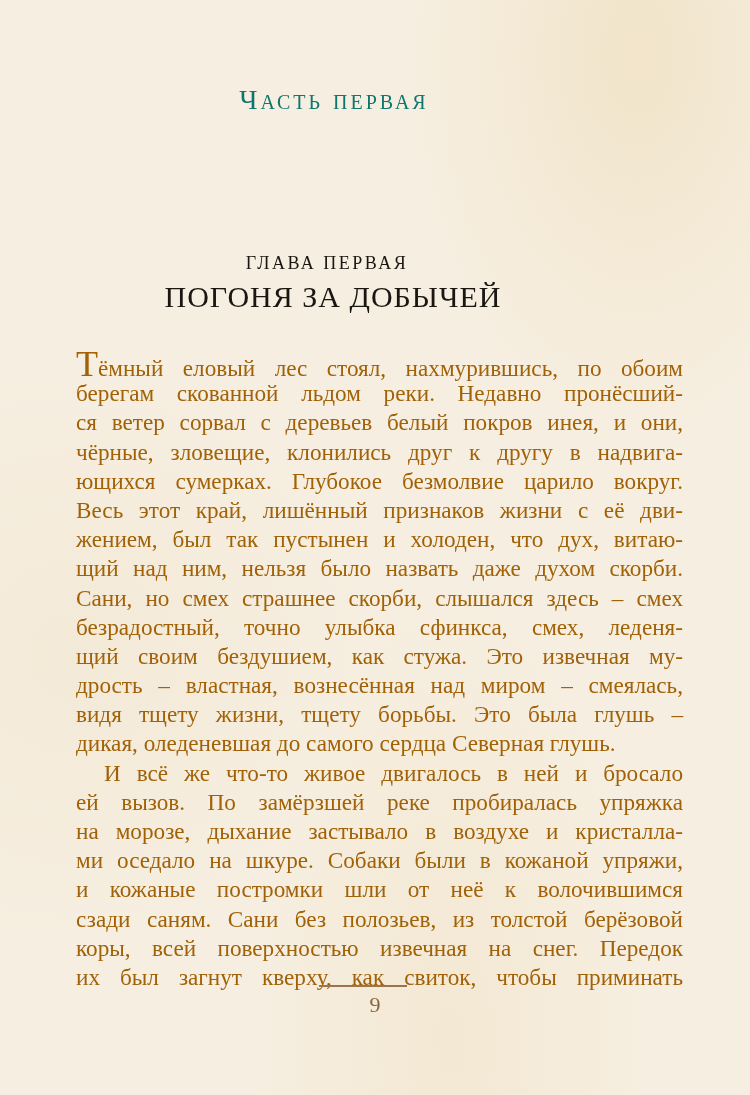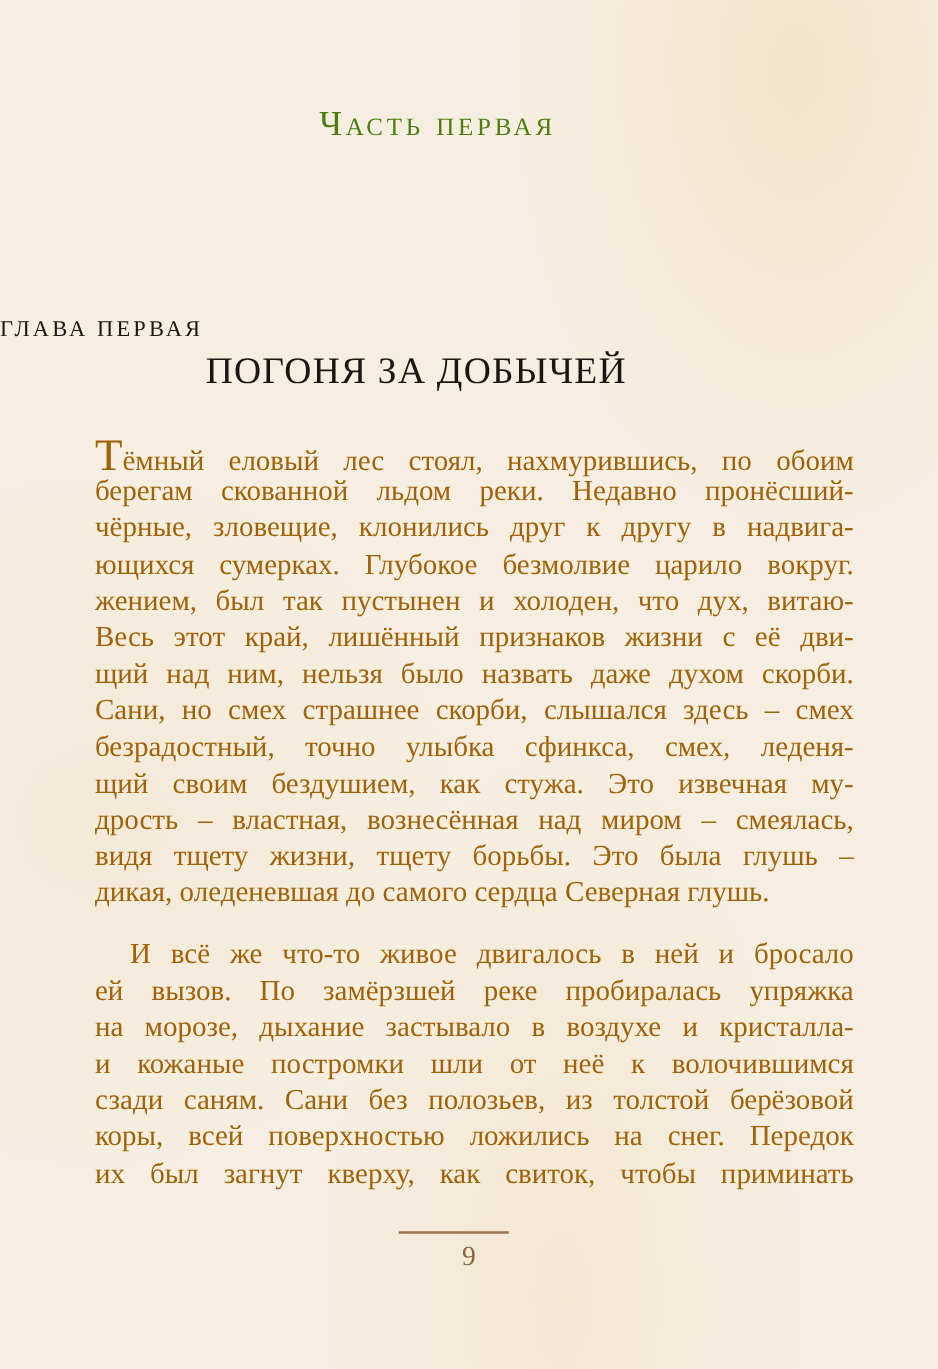--- a/index.html
+++ b/index.html
@@ -15,35 +15,35 @@
         radial-gradient(ellipse at 10% 60%, rgba(235,220,190,0.25) 0%, rgba(246,238,224,0) 30%),
         radial-gradient(ellipse at 60% 95%, rgba(236,218,180,0.3) 0%, rgba(246,238,224,0) 30%);
       position: relative;
       overflow: hidden;
       font-family: "DejaVu Serif", "Liberation Serif", serif;
       color: #1e1a16;
     }
     .part-title {
       position: absolute;
       top: 84px;
-      left: 16px;
+      left: 0;
       width: 668px;
       text-align: center;
       font-family: "Liberation Serif", "DejaVu Serif", serif;
       font-size: 28px;
       letter-spacing: 3px;
       font-variant: small-caps;
-      color: #4d7c0f;
+      color: #0f766e;
     }
     .chapter-label {
       position: absolute;
       top: 253px;
       left: 0;
       width: 654px;
-      text-align: left;
+      text-align: center;
       font-family: "Liberation Serif", "DejaVu Serif", serif;
       font-size: 18px;
       letter-spacing: 2.5px;
       color: #1a1612;
     }
     .chapter-title {
       position: absolute;
       top: 280px;
       left: 0;
       width: 666px;
@@ -68,21 +68,20 @@
       white-space: nowrap;
       text-align: justify;
       text-align-last: justify;
       height: 29.2px;
     }
     .line.last {
       text-align-last: left;
     }
     .line.indent {
       padding-left: 28px;
-      margin-top: 20px;
     }
     .dropcap {
       font-size: 36px;
       line-height: 29px;
     }
     .footer-rule {
       position: absolute;
       top: 985px;
       left: 319px;
       width: 88px;
@@ -105,37 +104,39 @@
 
 <div class="part-title">Часть первая</div>
 
 <div class="chapter-label">ГЛАВА ПЕРВАЯ</div>
 <div class="chapter-title">ПОГОНЯ ЗА ДОБЫЧЕЙ</div>
 
 <div class="body-text">
   <div>
     <span class="line"><span class="dropcap">Т</span><span>ёмный еловый лес стоял, нахмурившись, по обоим</span></span>
     <span class="line">берегам скованной льдом реки. Недавно пронёсший-</span>
+    <span class="line">ся ветер сорвал с деревьев белый покров инея, и они,</span>
     <span class="line">чёрные, зловещие, клонились друг к другу в надвига-</span>
     <span class="line">ющихся сумерках. Глубокое безмолвие царило вокруг.</span>
+    <span class="line">Весь этот край, лишённый признаков жизни с её дви-</span>
     <span class="line">жением, был так пустынен и холоден, что дух, витаю-</span>
-    <span class="line">Весь этот край, лишённый признаков жизни с её дви-</span>
     <span class="line">щий над ним, нельзя было назвать даже духом скорби.</span>
     <span class="line">Сани, но смех страшнее скорби, слышался здесь – смех</span>
     <span class="line">безрадостный, точно улыбка сфинкса, смех, леденя-</span>
     <span class="line">щий своим бездушием, как стужа. Это извечная му-</span>
     <span class="line">дрость – властная, вознесённая над миром – смеялась,</span>
     <span class="line">видя тщету жизни, тщету борьбы. Это была глушь –</span>
     <span class="line last">дикая, оледеневшая до самого сердца Северная глушь.</span>
   </div>
   <div>
     <span class="line indent">И всё же что-то живое двигалось в ней и бросало</span>
     <span class="line">ей вызов. По замёрзшей реке пробиралась упряжка</span>
     <span class="line">на морозе, дыхание застывало в воздухе и кристалла-</span>
+    <span class="line">ми оседало на шкуре. Собаки были в кожаной упряжи,</span>
     <span class="line">и кожаные постромки шли от неё к волочившимся</span>
     <span class="line">сзади саням. Сани без полозьев, из толстой берёзовой</span>
-    <span class="line">коры, всей поверхностью ложились на снег. Передок</span>
+    <span class="line">коры, всей поверхностью извечная на снег. Передок</span>
     <span class="line">их был загнут кверху, как свиток, чтобы приминать</span>
   </div>
 </div>
 
 <div class="footer-rule"></div>
 <div class="page-number">9</div>
 
 </body></html>

